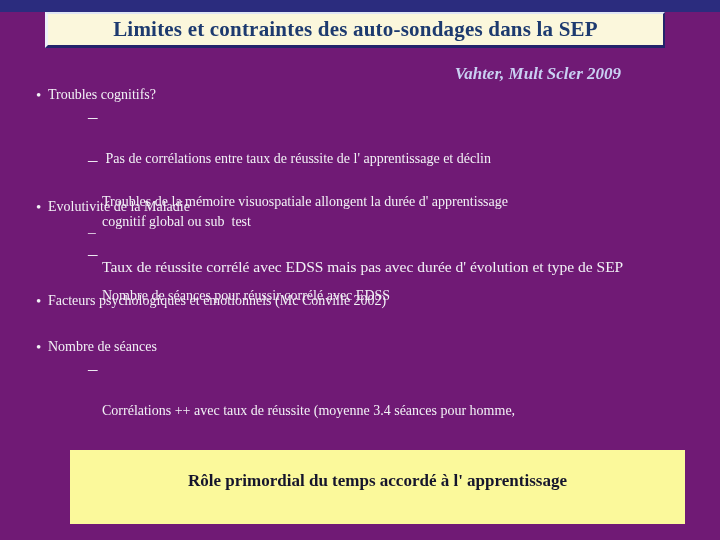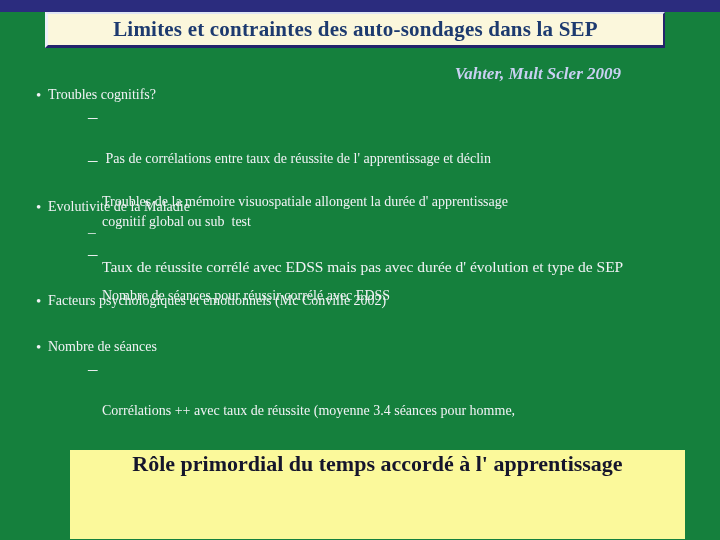--- a/index.html
+++ b/index.html
@@ -1,20 +1,20 @@
 <!DOCTYPE html>
 <html><head>
 <meta charset="utf-8">
 <style>
   html,body{margin:0;padding:0;background:#222;}
   .slide{
     position:relative;
     width:720px;height:540px;
     overflow:hidden;
-    background:#15803d;
+    background:#701a75;
     font-family:"Liberation Serif","DejaVu Serif",serif;
   }
   .top-band{
     position:absolute;left:0;top:0;width:720px;height:12px;
     background:#2b2c7e;
   }
   .title-banner{
     position:absolute;left:45px;top:12px;width:620px;height:36px;
     box-sizing:border-box;
     background:#fbf7dc;
@@ -49,27 +49,27 @@
     display:block;margin-left:48px;
     font-size:14px;line-height:22px;white-space:pre-wrap;
   }
   .row.sub .lines{
     margin-left:102px;margin-right:20px;
     font-size:14px;line-height:21px;white-space:pre-wrap;
   }
   .row.sub.small .dash{font-size:15.5px;line-height:18px;top:1px;}
   .row.sub.small .lines{font-size:15.5px;line-height:18px;}
   .footer-box{
-    position:absolute;left:70px;top:450px;width:615px;height:89px;
+    position:absolute;left:70px;top:450px;width:615px;height:74px;
     box-sizing:border-box;
     background:#fbf99b;
-    padding-top:2px;
+    padding-top:19px;
     text-align:center;
     color:#15152c;
-    font-size:22px;font-weight:bold;line-height:23px;
+    font-size:17px;font-weight:bold;line-height:23px;
   }
 </style>
 </head>
 <body>
 
 <div class="slide">
 
   <div class="top-band"></div>
 
   <div class="title-banner">

